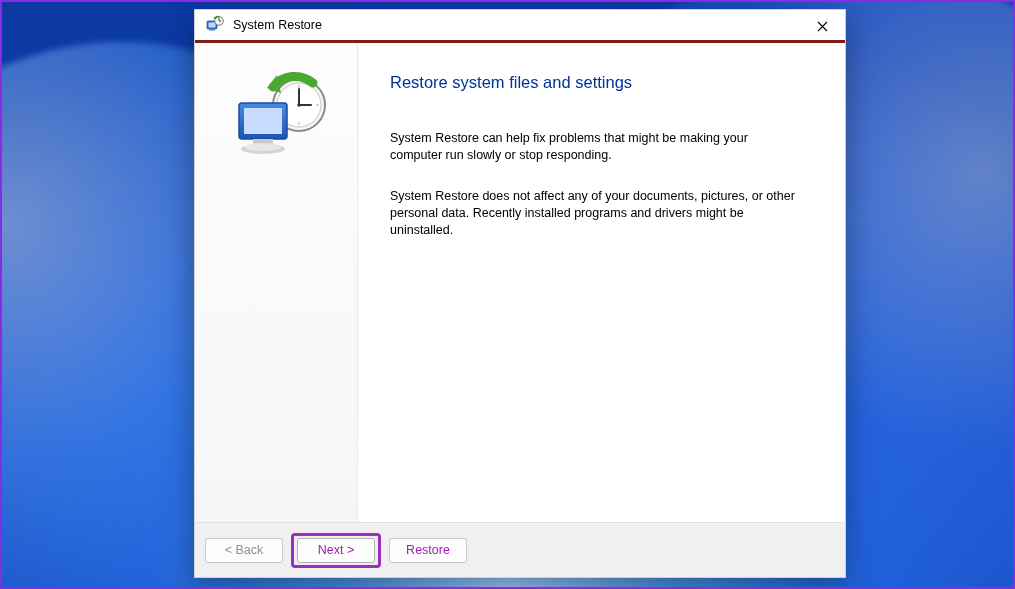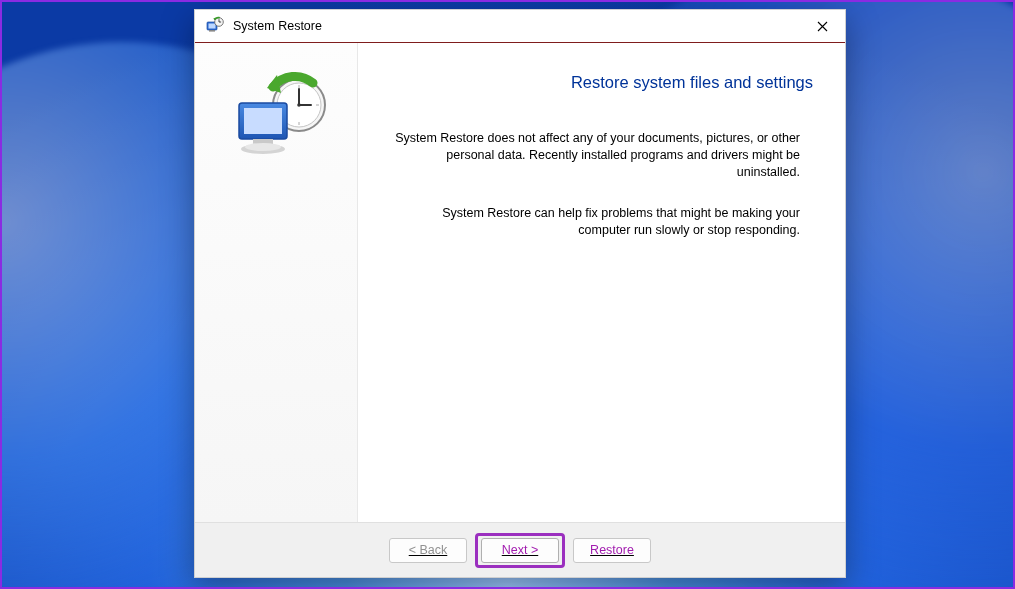--- a/index.html
+++ b/index.html
@@ -48,21 +48,21 @@
       display: flex;
       flex-direction: column;
       z-index: 10;
     }
     .titlebar {
       height: 33px;
       display: flex;
       align-items: center;
       padding: 0 4px 0 10px;
       background: #ffffff;
-      border-bottom: 1px solid #7f1d1d;
+      border-bottom: 3px solid #7f1d1d;
       position: relative;
     }
     .titlebar-icon {
       width: 20px; height: 20px;
       margin-right: 8px;
       display: inline-flex;
       align-items: center; justify-content: center;
     }
     .titlebar-title {
       font-size: 12.5px;
@@ -93,45 +93,43 @@
     }
     .restore-graphic {
       width: 110px; height: 100px;
       display: flex;
       align-items: flex-start;
       justify-content: center;
     }
     .content-panel {
       flex: 1;
       padding: 30px 32px 6px 32px;
-      text-align: right;
     }
     .main-heading {
       font-size: 16.5px;
       font-weight: 400;
       color: #003399;
       margin-bottom: 38px;
     }
     .para {
       font-size: 12.5px;
       color: #000;
       line-height: 1.35;
       margin-bottom: 24px;
       max-width: 410px;
     }
     .footer {
       height: 55px;
       background: #f0f0f0;
       border-top: 1px solid #e0e0e0;
       display: flex;
       align-items: center;
-      justify-content: center;
+      justify-content: flex-start;
       padding: 0 10px;
       gap: 8px;
-      text-decoration: underline;
     }
     .wiz-btn {
       min-width: 78px;
       height: 25px;
       background: #fdfdfd;
       border: 1px solid #c8c8c8;
       border-radius: 3px;
       font-size: 12.5px;
       color: #a21caf;
       cursor: pointer;
@@ -213,22 +211,22 @@
               <stop offset="0%" stop-color="#4a8ae2"></stop>
               <stop offset="100%" stop-color="#1d55b3"></stop>
             </linearGradient>
           </defs>
         </svg>
       </div>
     </div>
 
     <div class="content-panel">
       <h1 class="main-heading">Restore system files and settings</h1>
+      <p class="para">System Restore can help fix problems that might be making your computer run slowly or stop responding.</p>
       <p class="para">System Restore does not affect any of your documents, pictures, or other personal data. Recently installed programs and drivers might be uninstalled.</p>
-      <p class="para">System Restore can help fix problems that might be making your computer run slowly or stop responding.</p>
     </div>
   </div>
 
   <div class="footer">
     <button class="wiz-btn" disabled="">&lt; Back</button>
     <span class="highlight-wrap">
       <button class="wiz-btn">Next &gt;</button>
     </span>
     <button class="wiz-btn">Restore</button>
   </div>

